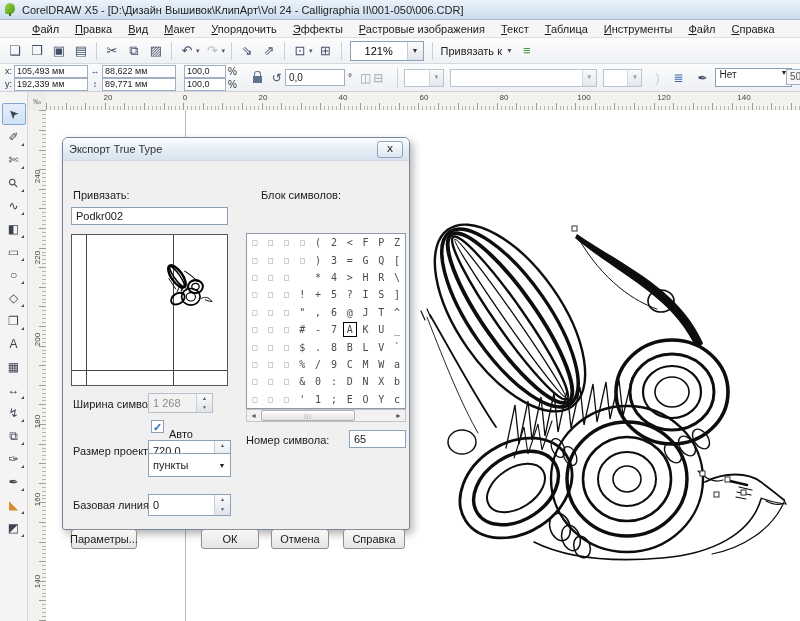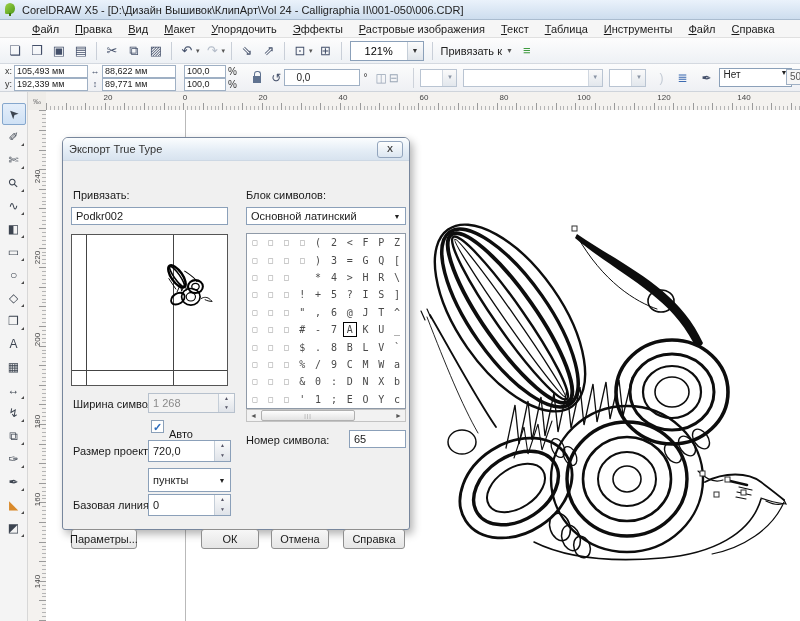--- a/index.html
+++ b/index.html
@@ -45,21 +45,21 @@
   .sfield{width:68px;height:11px;border:1px solid #9fb0c4;background:#fff;
     font-size:9px;padding:0 2px;display:flex;align-items:center}
   .sfield.small{width:36px}
   .pct{margin:0 6px 0 2px;color:#333;font-size:10px}
   .lock{width:9px;height:7px;background:#5f7290;position:relative;margin:4px 10px 0 8px}
   .lock::before{content:'';position:absolute;top:-5px;left:1px;width:5px;height:4px;
     border:1.5px solid #5f7290;border-bottom:none;border-radius:3px 3px 0 0}
   .rot{display:flex;align-items:center;margin-right:8px}
   .rot .ric{font-size:12px;color:#44506a;margin-right:3px}
   .rfield{width:52px;height:15px;border:1px solid #9fb0c4;background:#fff;font-size:10px;
-    padding:0 11px;display:flex;align-items:center}
+    padding:0 3px;display:flex;align-items:center}
   .deg{margin-left:3px;font-size:10px;color:#333}
   .mirror{display:flex;gap:2px;margin-right:8px;color:#9aa6b6;font-size:12px}
   .psep{width:1px;height:20px;background:#cdd2da;margin:0 6px}
   .ecombo{height:16px;border:1px solid #b9c4d2;background:#fff;display:flex;align-items:center;margin-right:6px}
   .ecombo .arr{width:13px;align-self:stretch;border-left:1px solid #d0d7e0;
     background:linear-gradient(#fafafa,#e2e7ed);font-size:6px;color:#8a94a4;text-align:center;line-height:15px}
   .picn{font-size:12px;margin:0 7px;color:#44506a}
   .picn.disabled{color:#c3cad4}
   .netcombo{width:76px;height:17px;border:1px solid #8ba0b9;background:#fff;display:flex;
     align-items:flex-start;font-size:10px;margin-right:8px}
@@ -468,59 +468,55 @@
               <ellipse cx="15" cy="40" rx="8" ry="5.5" stroke-width="2"></ellipse>
             </g>
           <path stroke-width="1.2" d="M22,10 C28,14 33,17 36,22"></path>
           <path stroke-width="1" d="M13,30 l-8,-12 M40,40 C43,38 47,38 50,41 l2,2 c-3,0 -6,-1 -8,-2"></path>
           <path stroke-width="1" d="M14,33 l4,-9 l1,8 l4,-9 l1,8 l4,-9"></path>
         </g>
       </svg>
     </div>
 
     <span class="dlab" style="left:10px;top:237px">Ширина символа:</span>
-    <div class="spin disabled" style="left:85px;top:232px;width:87px;height:20px">
+    <div class="spin disabled" style="left:85px;top:232px;width:65px;height:20px">
       <span class="sval">1 268</span>
       <span class="sbtns">
           <i>▲</i>
           <i>▼</i>
         </span>
     </div>
 
     <span class="cb" style="left:88px;top:259px">✓</span>
     <span class="dlab" style="left:106px;top:267px">Авто</span>
 
     <span class="dlab" style="left:10px;top:284px">Размер проекта:</span>
     <div class="spin" style="left:85px;top:279px;width:83px;height:22px">
       <span class="sval">720,0</span>
       <span class="sbtns">
           <i>▲</i>
           <i>▼</i>
         </span>
     </div>
 
-    <div class="combo" style="left:85px;top:307px;width:83px;height:24px">
+    <div class="combo" style="left:85px;top:292px;width:83px;height:24px">
       <span class="cval">пункты</span>
       <span class="carr">▼</span>
     </div>
 
     <span class="dlab" style="left:10px;top:338px">Базовая линия</span>
     <div class="spin" style="left:85px;top:333px;width:83px;height:22px">
       <span class="sval">0</span>
       <span class="sbtns">
           <i>▲</i>
           <i>▼</i>
         </span>
     </div>
 
-    <span class="dlab" style="left:183px;top:28px">Блок символов:</span>
-    <div class="combo" style="left:183px;top:46px;width:160px;height:18px">
-      <span class="cval">Основной латинский</span>
-      <span class="carr">▼</span>
-    </div>
+    <span class="dlab" style="left:198px;top:28px">Блок символов:</span>
 
     <div class="char-grid">
         <span class="cell box">□</span>
         <span class="cell box">□</span>
         <span class="cell box">□</span>
         <span class="cell box">□</span>
         <span class="cell">(</span>
         <span class="cell">2</span>
         <span class="cell">&lt;</span>
         <span class="cell">F</span>

